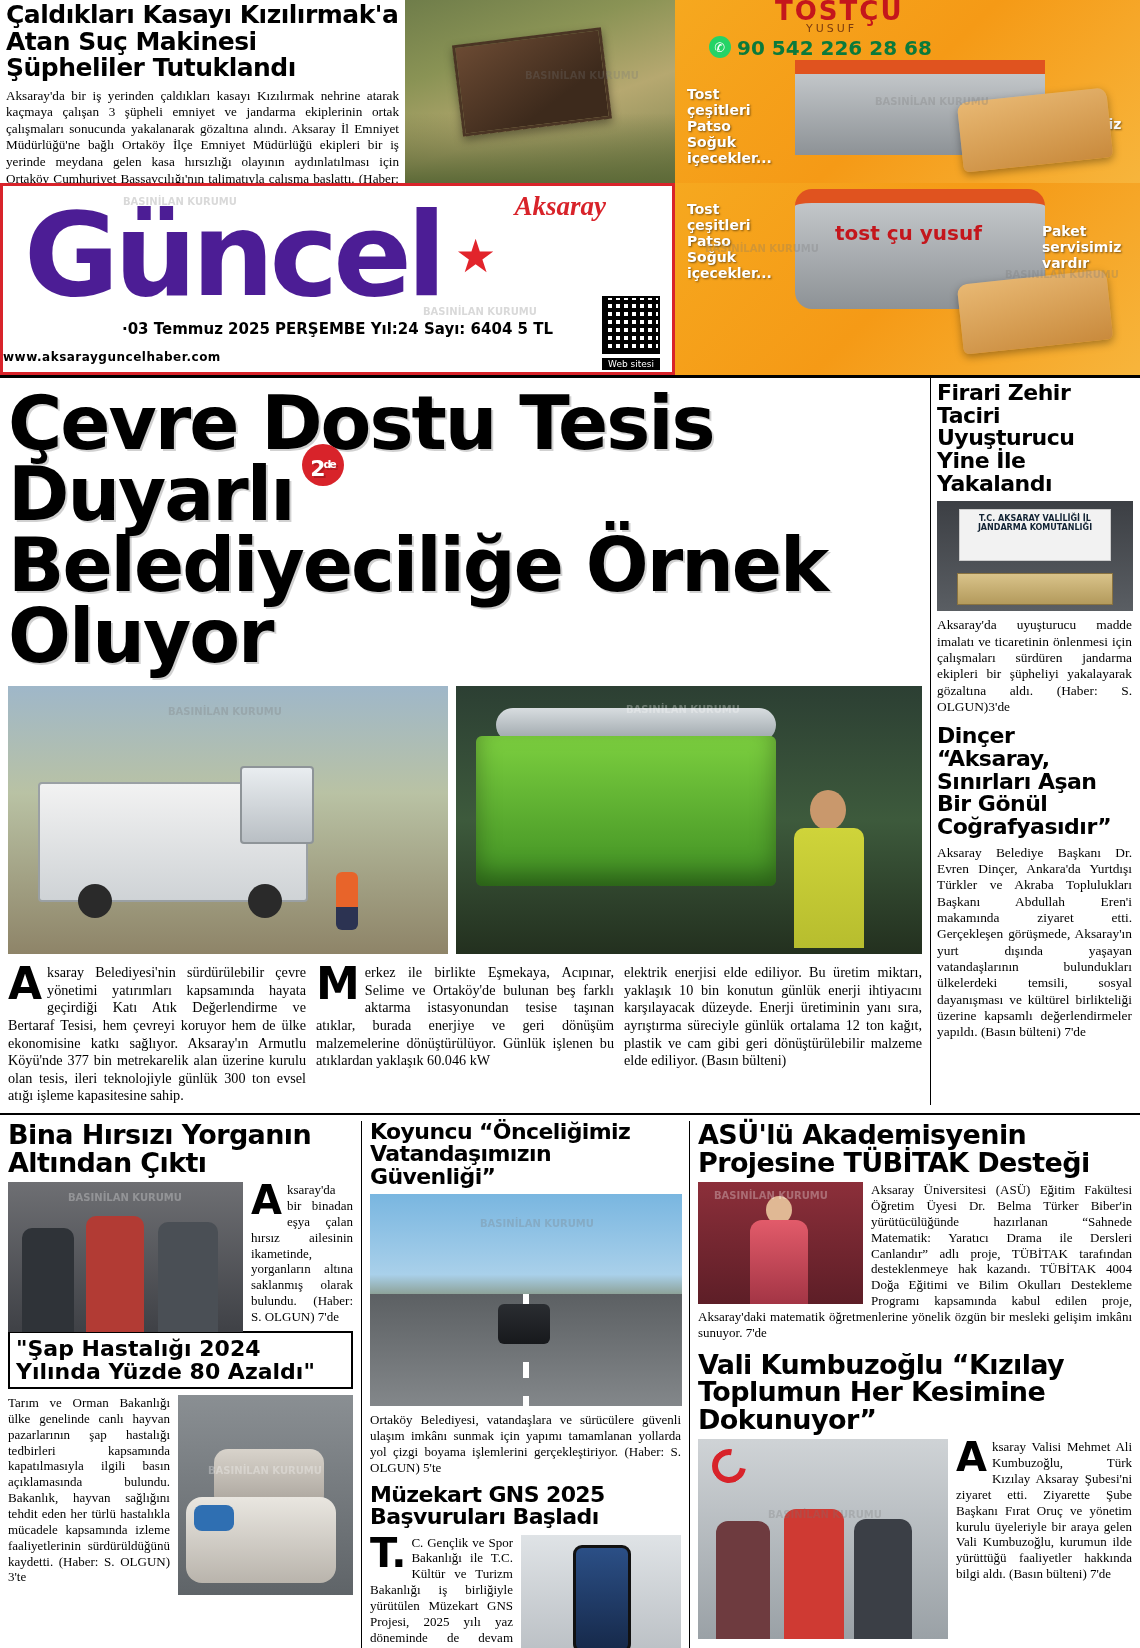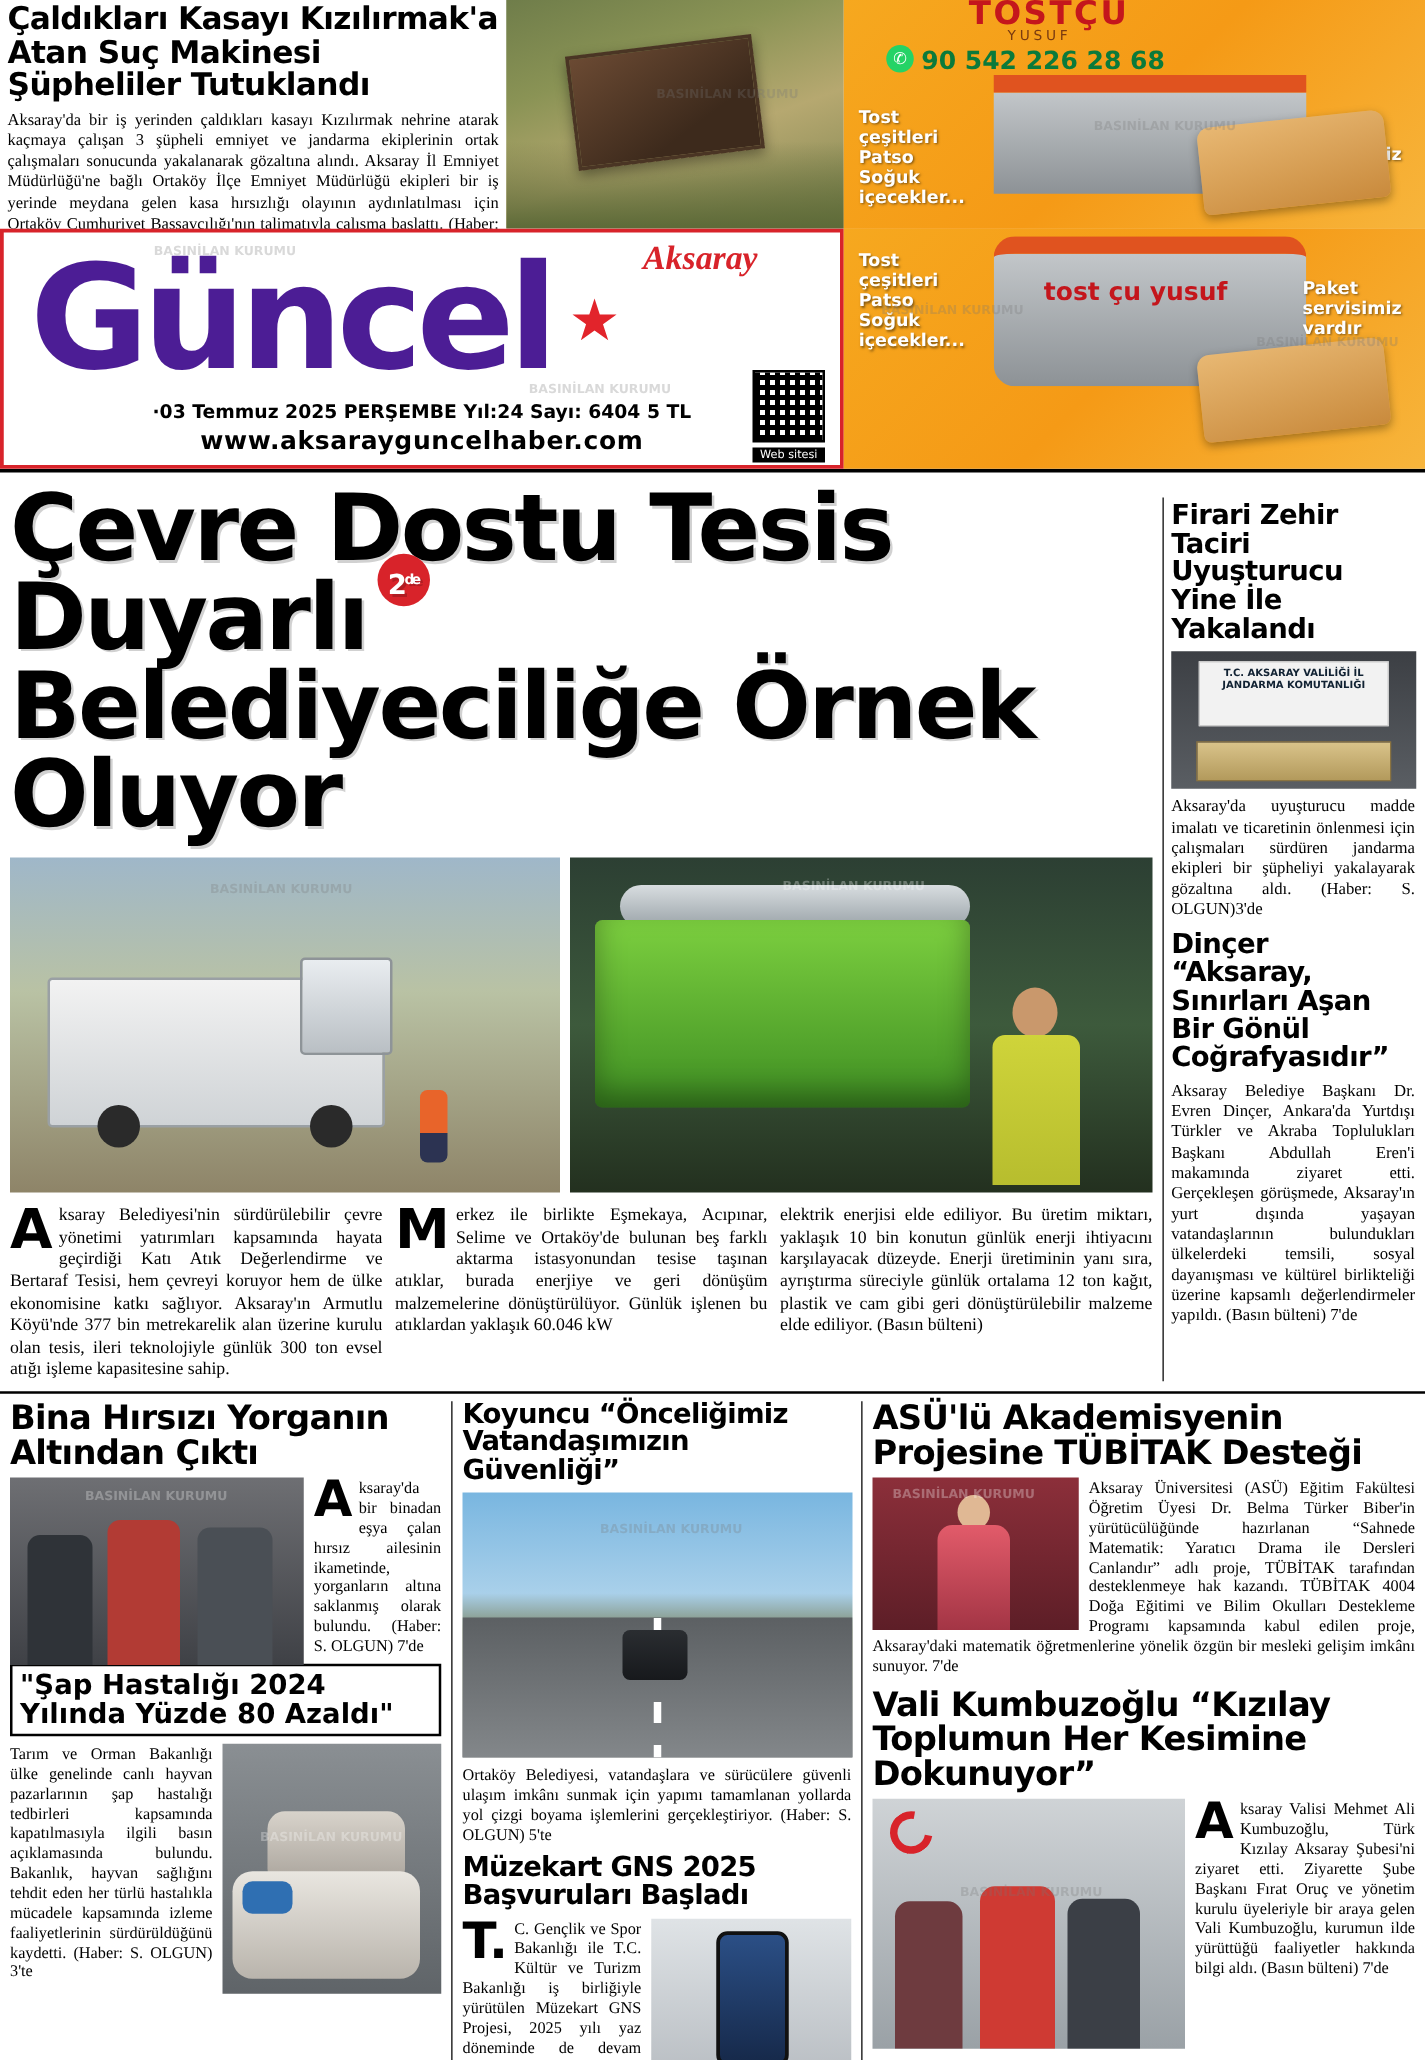--- a/index.html
+++ b/index.html
@@ -81,23 +81,23 @@
     color:#e2242b; font-size:46px; line-height:1;
   }
   .masthead .dateline {
     position:absolute; left:0; right:0; bottom:34px;
     text-align:center;
     font-family:"DejaVu Sans", sans-serif;
     font-weight:bold; font-size:15px;
   }
   .masthead .weburl {
     position:absolute; left:0; right:0; bottom:8px;
-    text-align:center;
-    font-family:"DejaVu Sans", sans-serif;
-    font-weight:bold; font-size:20px; letter-spacing:.5px;
+    text-align:left;
+    font-family:"DejaVu Sans", sans-serif;
+    font-weight:bold; font-size:12px; letter-spacing:.5px;
   }
   .masthead .qr {
     position:absolute; right:12px; bottom:18px;
     width:58px; height:58px;
     background:
       repeating-linear-gradient(90deg,#000 0 4px,#fff 4px 8px),
       repeating-linear-gradient(0deg,#000 0 4px,#fff 4px 8px);
     background-blend-mode:multiply;
     border:2px solid #000;
   }
@@ -247,21 +247,20 @@
     font-weight:bold;
     font-size:44px;
     line-height:36px;
     padding:2px 5px 0 0;
   }
 
   
   .rail {
     width:210px; padding:4px 8px 0 6px;
     border-left:1px solid #000;
-    margin-top:20px;
   }
   .rail h2 {
     font-family:"DejaVu Sans", sans-serif;
     font-weight:bold;
     font-size:22px;
     line-height:1.03;
     margin:0 0 6px 0;
     letter-spacing:-0.5px;
   }
   .rail p {

